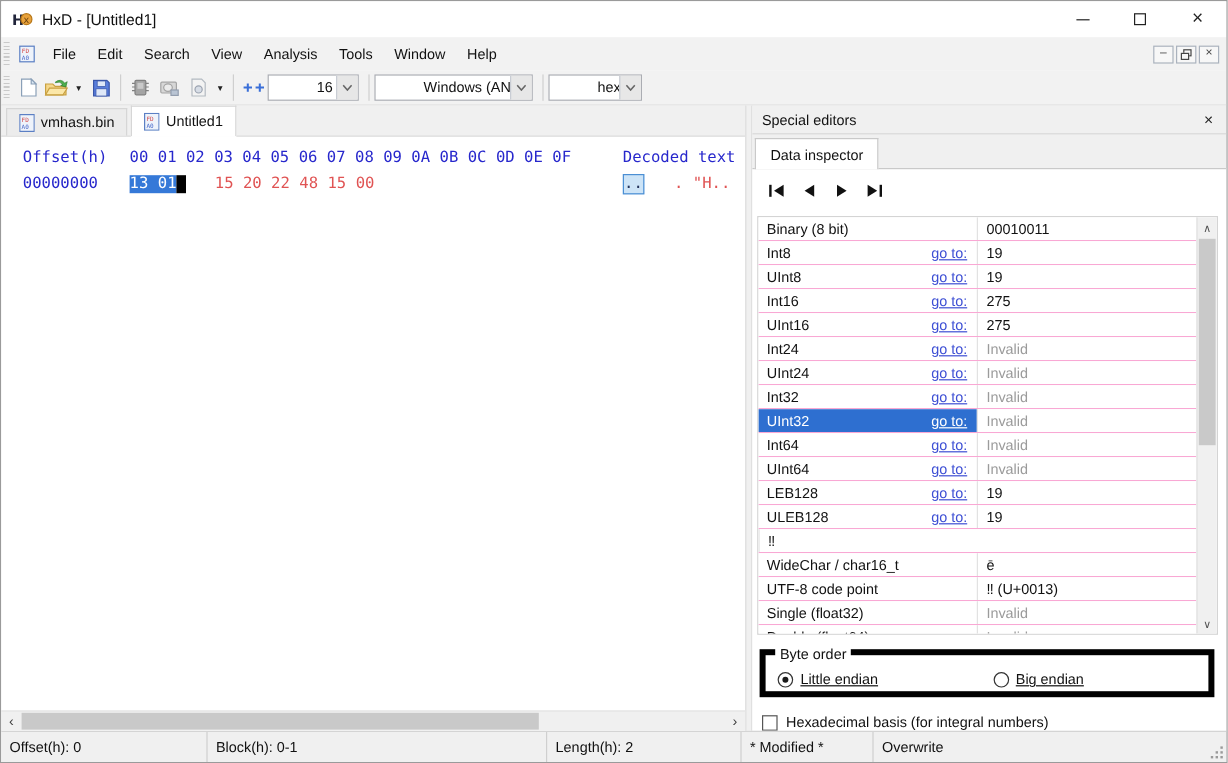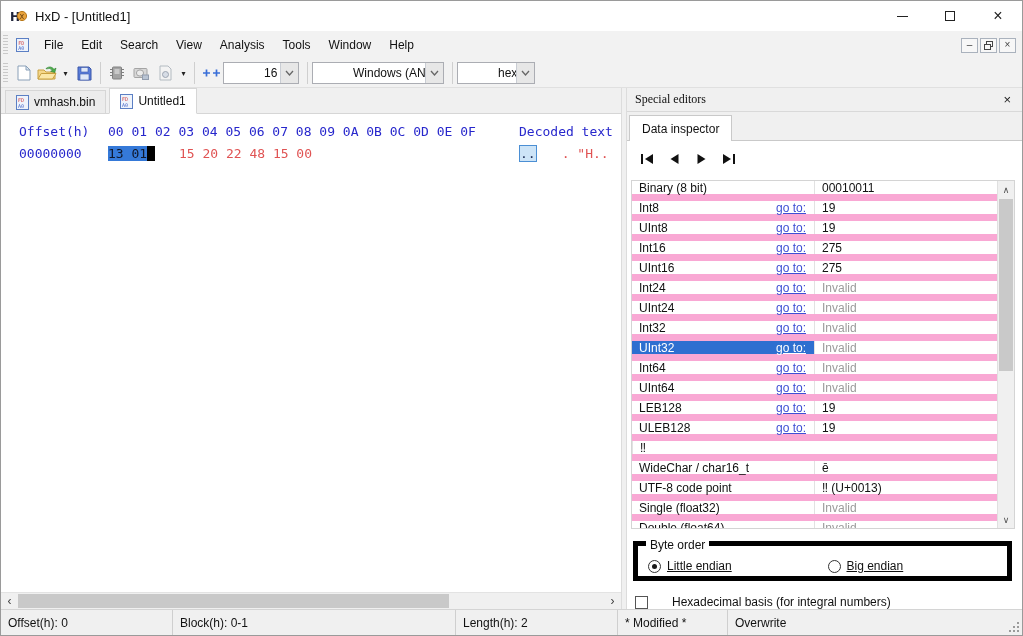--- a/index.html
+++ b/index.html
@@ -55,64 +55,64 @@
   
   .hexarea { flex:1; background:#fff; font-family:"DejaVu Sans Mono", monospace; font-size:13px;
     padding:9px 0 0 18px; overflow:hidden; }
   .hx-line { height:18px; line-height:18px; white-space:pre; display:flex; }
   .hx-row { margin-top:4px; }
   .c-blue { color:#2727cc; }
   .c-red  { color:#e05353;margin-left:24px; }
   .hx-off { width:89px; flex:none; }
   .hx-bytes { width:382px; flex:none; }
   .hx-dec { margin-left:29px; }
-  .hx-sel { background:#3579d8; color:#0f172a; }
+  .hx-sel { background:#3579d8; color:#ffffff; }
   .hx-caret { background:#000; }
   .dec-sel { background:#cde4f7; border:1px solid #4b8fd4; color:#23335c; margin-right:1px; }
   
   .hscroll { height:17px; background:#f0f0f0; border-top:1px solid #e3e3e3; display:flex; align-items:center; flex:none; position:relative; }
   .hs-arr { width:17px; text-align:center; font-size:12px; color:#404040; line-height:17px; }
   .hs-thumb { position:absolute; left:17px; width:431px; top:1px; bottom:1px; background:#c9c9c9; }
   .hs-arr.right { margin-left:auto; }
   
   .panel { width:395px; display:flex; flex-direction:column; background:#f0f0f0; min-height:0; }
   .panel-hd { height:24px; display:flex; align-items:center; padding:0 8px; border-bottom:1px solid #d9d9d9; }
-  .panel-hd .cap { font-size:12px;font-family:Liberation Serif, serif; }
+  .panel-hd .cap { font-size:12px; }
   .panel-close { margin-left:auto; font-size:13px; color:#222; padding:0 3px; }
   .ptabs { height:28px; display:flex; align-items:flex-end; padding-left:2px; }
   .ptab { height:26px; display:flex; align-items:center; padding:0 12px; background:#fff;
     border:1px solid #c9c9c9; border-bottom:none; margin-bottom:-1px; z-index:2; }
   .ppage { flex:1; background:#fff; border-top:1px solid #c9c9c9; display:flex; flex-direction:column; min-height:0; }
   .nav-row { display:flex; gap:3px; margin:8px 0 0 8px; }
   .nav-btn { width:24px; height:22px; background:#fff; border:none; display:flex; align-items:center; justify-content:center; }
   
   .insp-table { margin:9px 7px 0 4px; border:1px solid #d4d4d4; height:353px; position:relative;
     overflow:hidden; background:#fff; }
   .rows-wrap { position:absolute; left:0; top:0; right:17px; bottom:0; overflow:hidden; }
-  .insp-row { height:20px; display:flex; align-items:stretch; border-bottom:7px solid #f9a8d4; background:#fff; }
+  .insp-row { height:20px; display:flex; align-items:stretch; border-bottom:1px solid #f9a8d4; background:#fff; }
   .cell-left { width:182px; flex:none; display:flex; align-items:center; padding-left:7px; }
   .cell-left .goto { margin-left:auto; margin-right:8px; color:#3d4fd4; text-decoration:underline; cursor:pointer; }
   .cell-val { flex:1; border-left:1px solid #e2e2e2; display:flex; align-items:center; padding-left:7px;text-align:right; }
   .cell-val.invalid { color:#9b9b9b; }
   .insp-row.sel .cell-left { background:#2e6fd0; color:#fff; }
   .insp-row.sel .cell-left .goto { color:#fff; }
   
   .vscroll { position:absolute; top:0; right:0; bottom:0; width:17px; background:#f0f0f0; border-left:1px solid #e0e0e0; }
   .vs-arr { height:17px; display:flex; align-items:center; justify-content:center; font-size:9px; color:#505050; }
   .vs-arr.down { position:absolute; bottom:0; left:0; right:0; }
   .vs-thumb { position:absolute; top:18px; left:1px; right:1px; height:172px; background:#c9c9c9; }
   
   .groupbox { margin:12px 10px 0 6px; border:5px solid #000000; height:40px; position:relative;text-decoration:underline; }
   .groupbox .cap { position:absolute; top:-8px; left:8px; background:#fff; padding:0 4px; }
   .radio-row { display:flex; padding:13px 0 0 10px; }
   .radio-opt { display:flex; align-items:center; gap:6px; width:190px; }
   .radio { width:13px; height:13px; border:1px solid #333; border-radius:50%; background:#fff;
     display:flex; align-items:center; justify-content:center; flex:none; }
   .radio.on::after { content:""; width:5px; height:5px; border-radius:50%; background:#1a1a1a; display:block; }
-  .check-row { display:flex; align-items:center; gap:24px; margin:14px 0 0 8px; }
+  .check-row { display:flex; align-items:center; gap:7px; margin:14px 0 0 8px; }
   .checkbox { width:13px; height:13px; border:1px solid #555; background:#fff; flex:none; }
   
   .statusbar { height:26px; background:#f0f0f0; border-top:1px solid #d4d4d4; display:flex;
     align-items:stretch; flex:none; }
   .st-item { display:flex; align-items:center; padding-left:7px; border-right:1px solid #cfcfcf; }
   .st-item.last { flex:1; border-right:none; }
   .grip { position:absolute; right:2px; bottom:2px; width:12px; height:12px; }
   a { cursor:pointer; }
 </style>
 </head>

